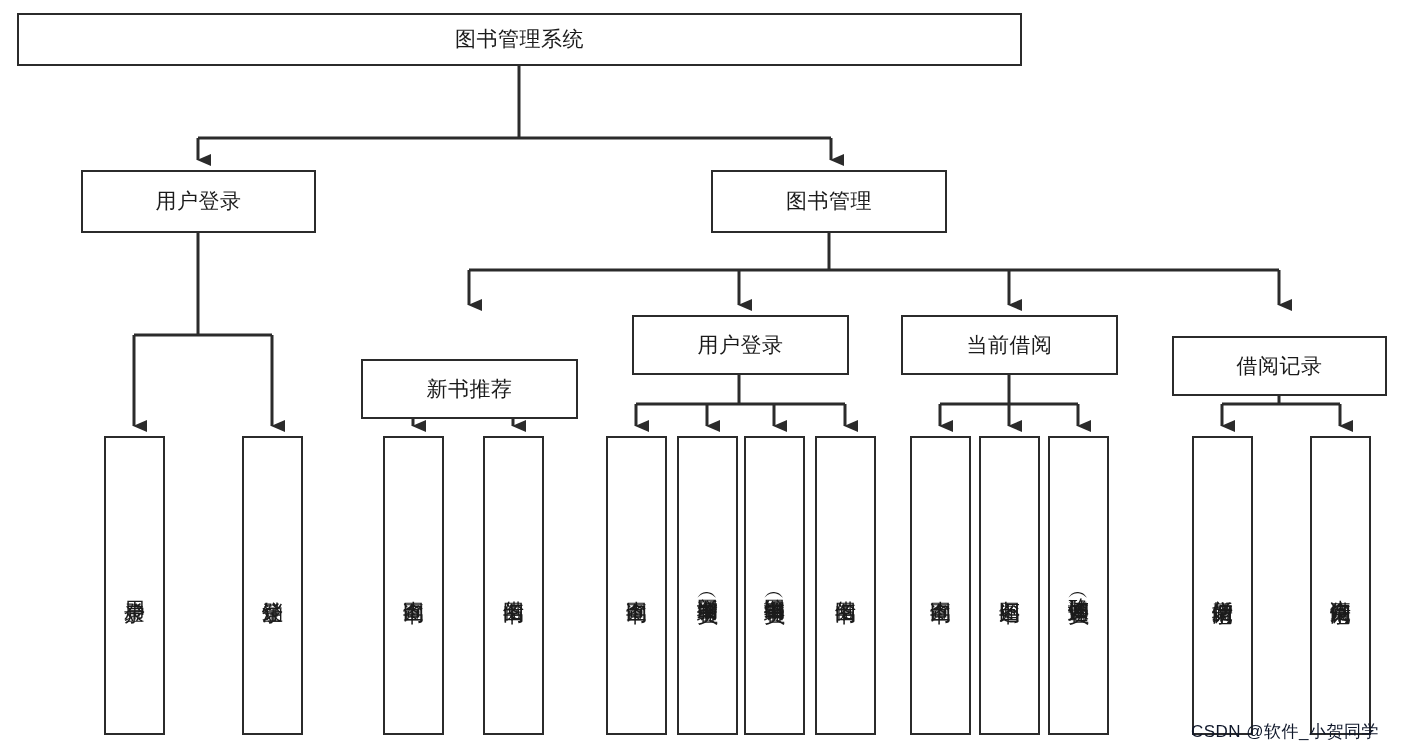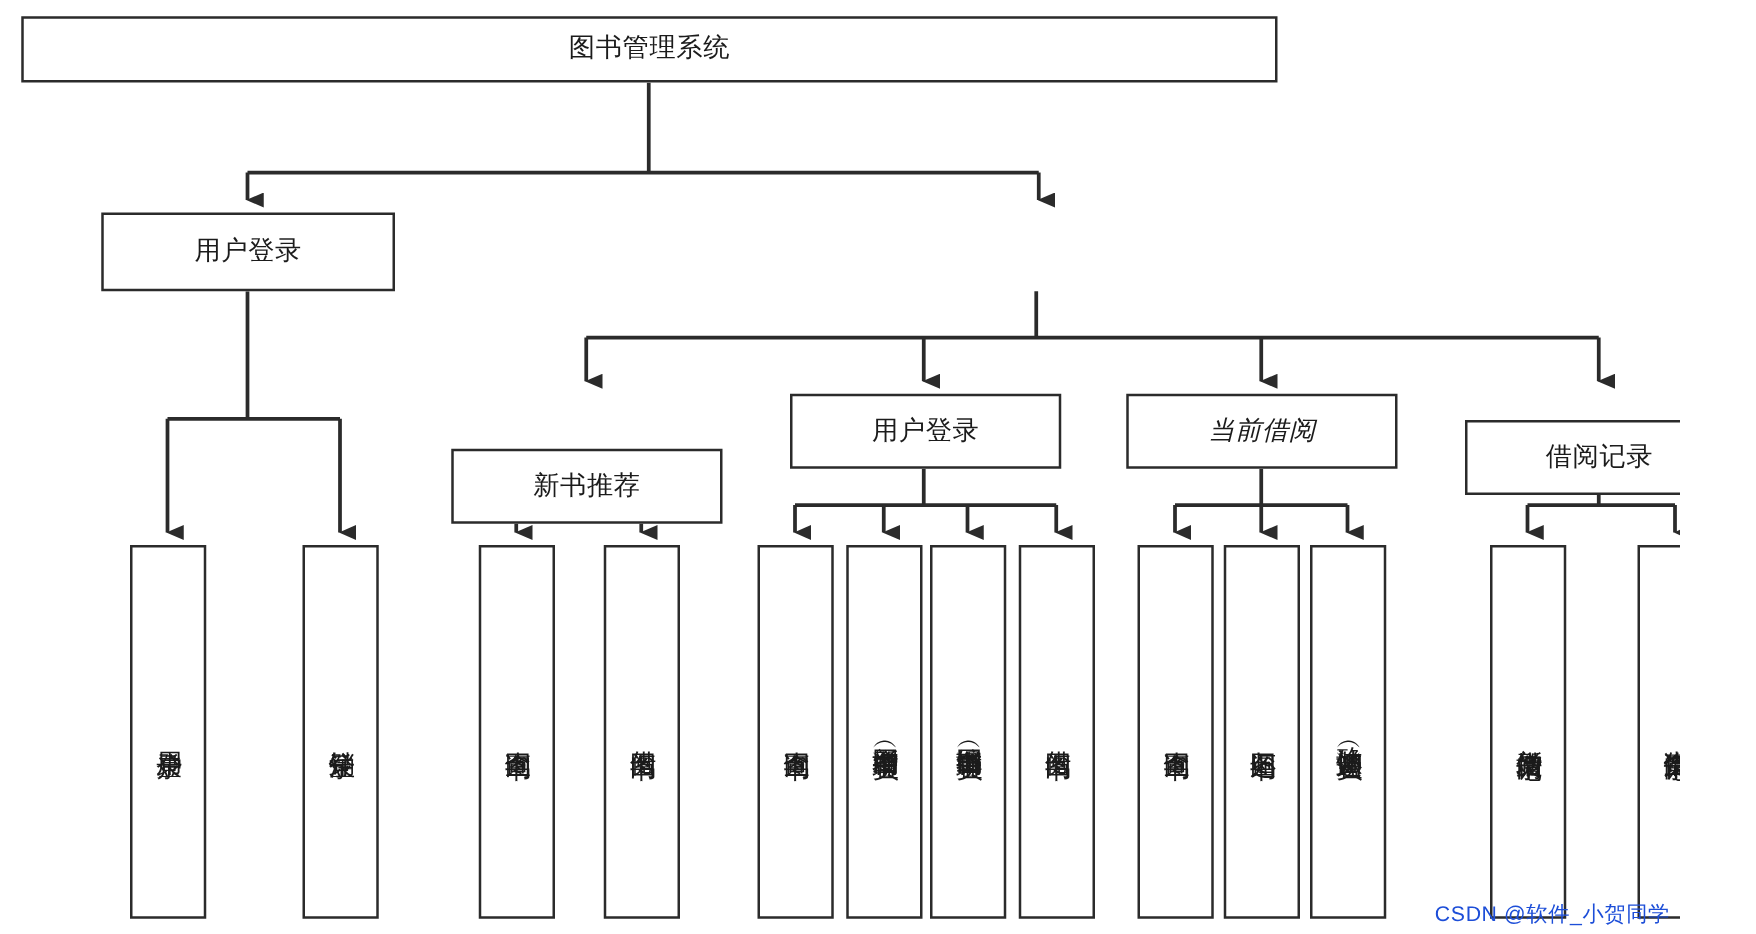--- a/index.html
+++ b/index.html
@@ -9,20 +9,21 @@
   }
   body {
     font-family: "Liberation Sans", "DejaVu Sans", sans-serif;
   }
   #canvas {
     position: relative;
     width: 1344px;
     height: 747px;
     background: #ffffff;
     overflow: hidden;
+    padding-left: 43px;
   }
   svg.wires {
     position: absolute;
     left: 0;
     top: 0;
     width: 1405px;
     height: 747px;
     pointer-events: none;
   }
   .node {
@@ -56,21 +57,21 @@
     font-size: 21px;
     line-height: 1.05;
     letter-spacing: 1px;
     max-height: 100%;
   }
   #watermark {
     position: absolute;
     right: 8px;
     bottom: 4px;
     font-size: 17px;
-    color: #1d4ed8;
+    color: #0f172a;
     letter-spacing: 0.5px;
     white-space: nowrap;
     margin-top: 28px;
   }
 </style>
 </head>
 <body>
 
 <div id="canvas">
 
@@ -125,30 +126,33 @@
   </svg>
 
   <div class="node h" style="left:17px; top:13px; width:1005px; height:53px;">
     <span class="label">图书管理系统</span>
   </div>
 
   <div class="node h" style="left:81px; top:170px; width:235px; height:63px;">
     <span class="label">用户登录</span>
   </div>
 
+  <div class="node h" style="left:711px; top:170px; width:236px; height:63px;">
+    <span class="label">图书管理</span>
+  </div>
 
   <div class="node h" style="left:361px; top:315px; width:217px; height:60px;margin-top:44px;">
     <span class="label">新书推荐</span>
   </div>
 
   <div class="node h" style="left:632px; top:315px; width:217px; height:60px;">
     <span class="label">用户登录</span>
   </div>
 
-  <div class="node h" style="left:901px; top:315px; width:217px; height:60px;font-style:italic;">
+  <div class="node h" style="left:901px; top:315px; width:217px; height:60px;">
     <span class="label">当前借阅</span>
   </div>
 
   <div class="node h" style="left:1172px; top:315px; width:215px; height:60px;margin-top:21px;">
     <span class="label">借阅记录</span>
   </div>
 
   <div class="node v" style="left:104px; top:436px; width:61px; height:299px;">
     <span class="label">用户登录</span>
   </div>

